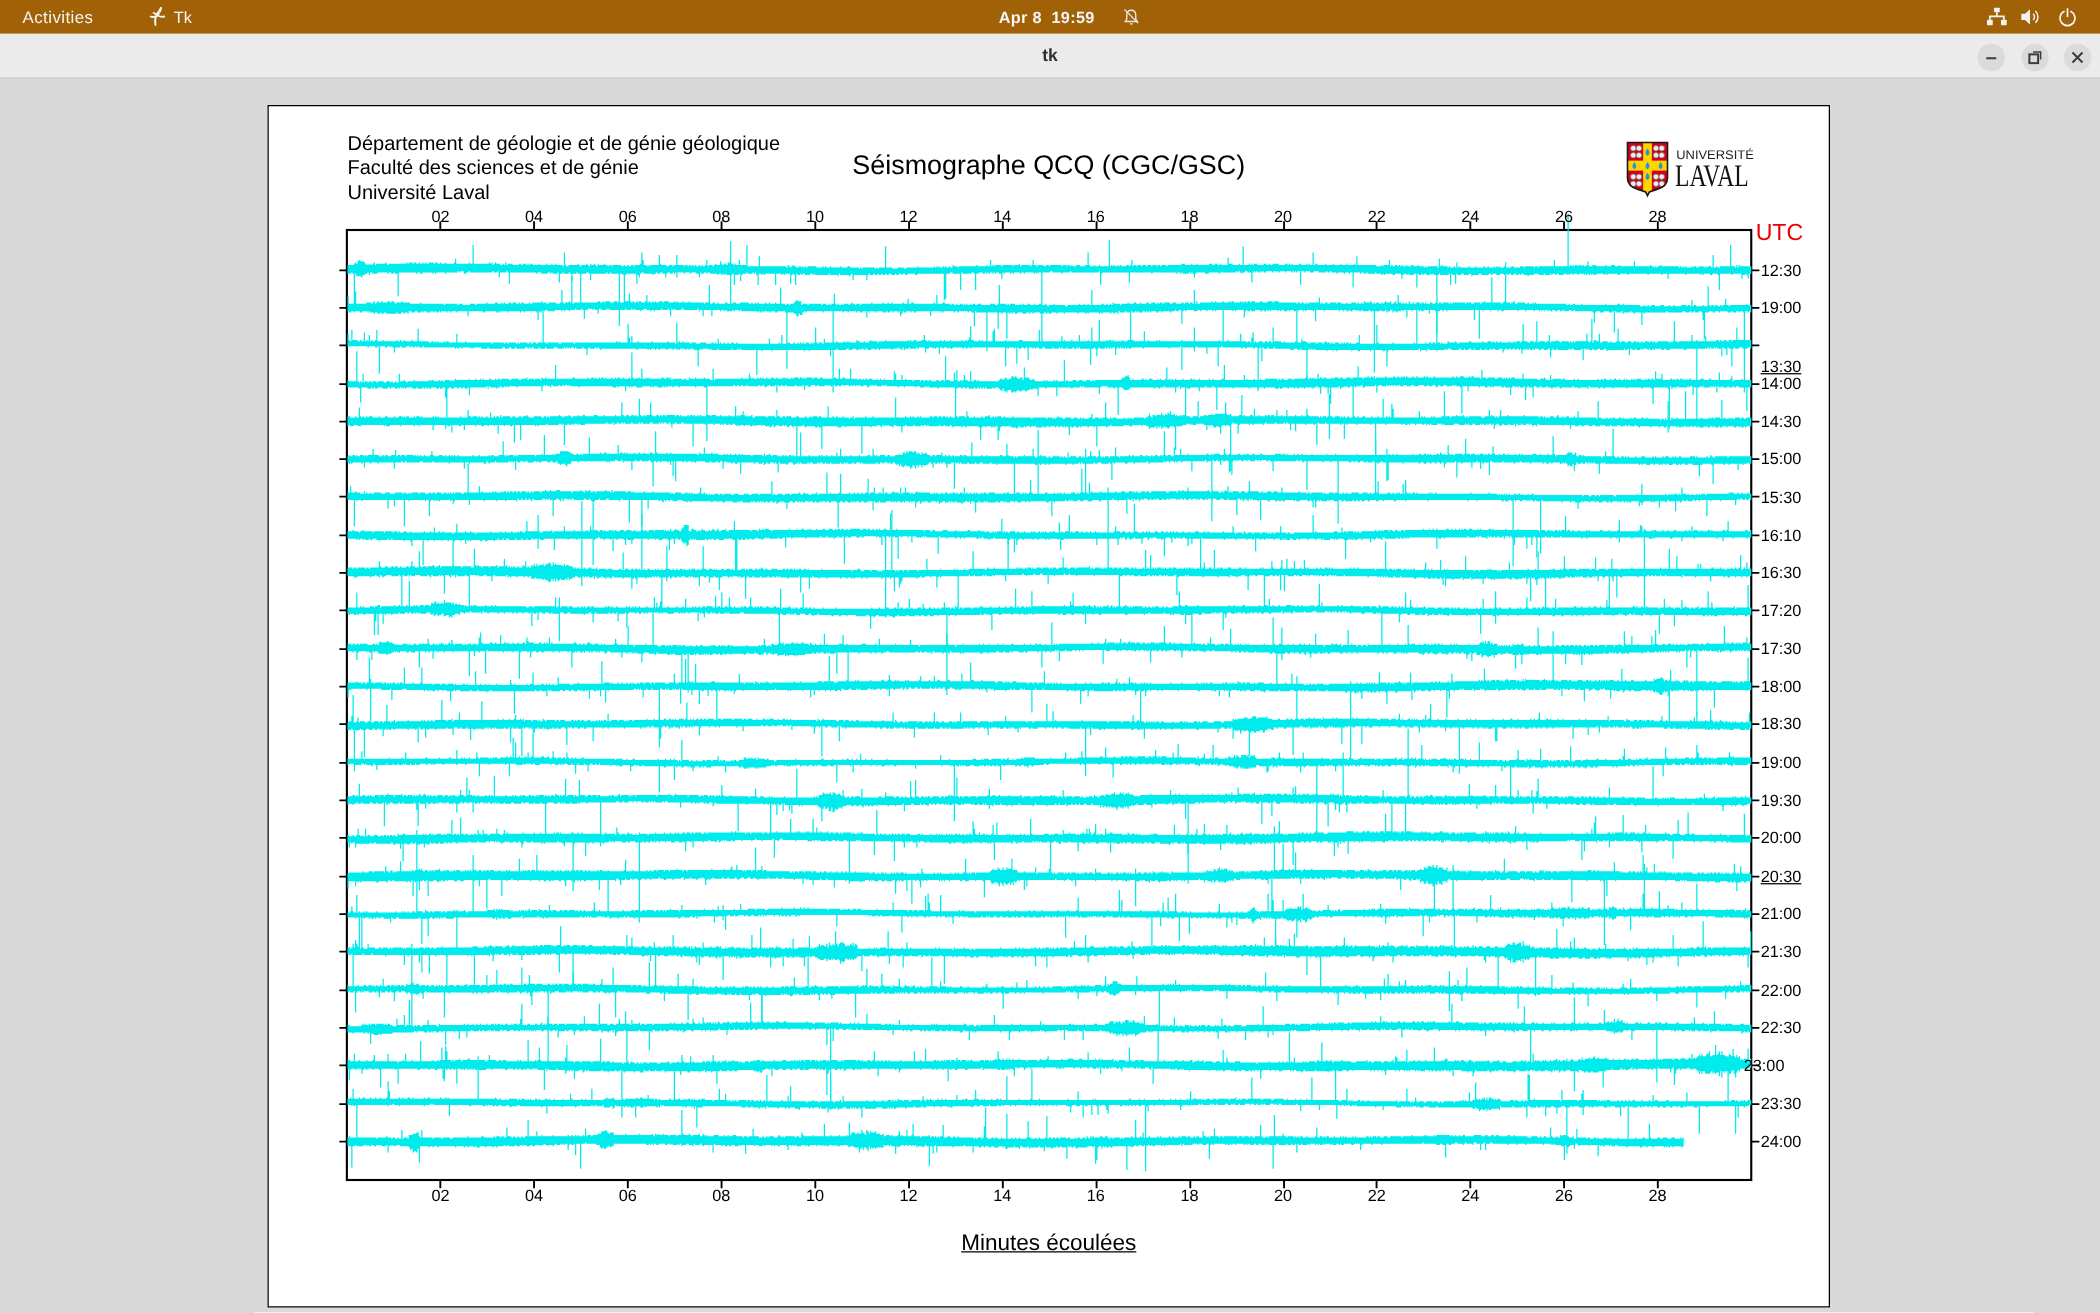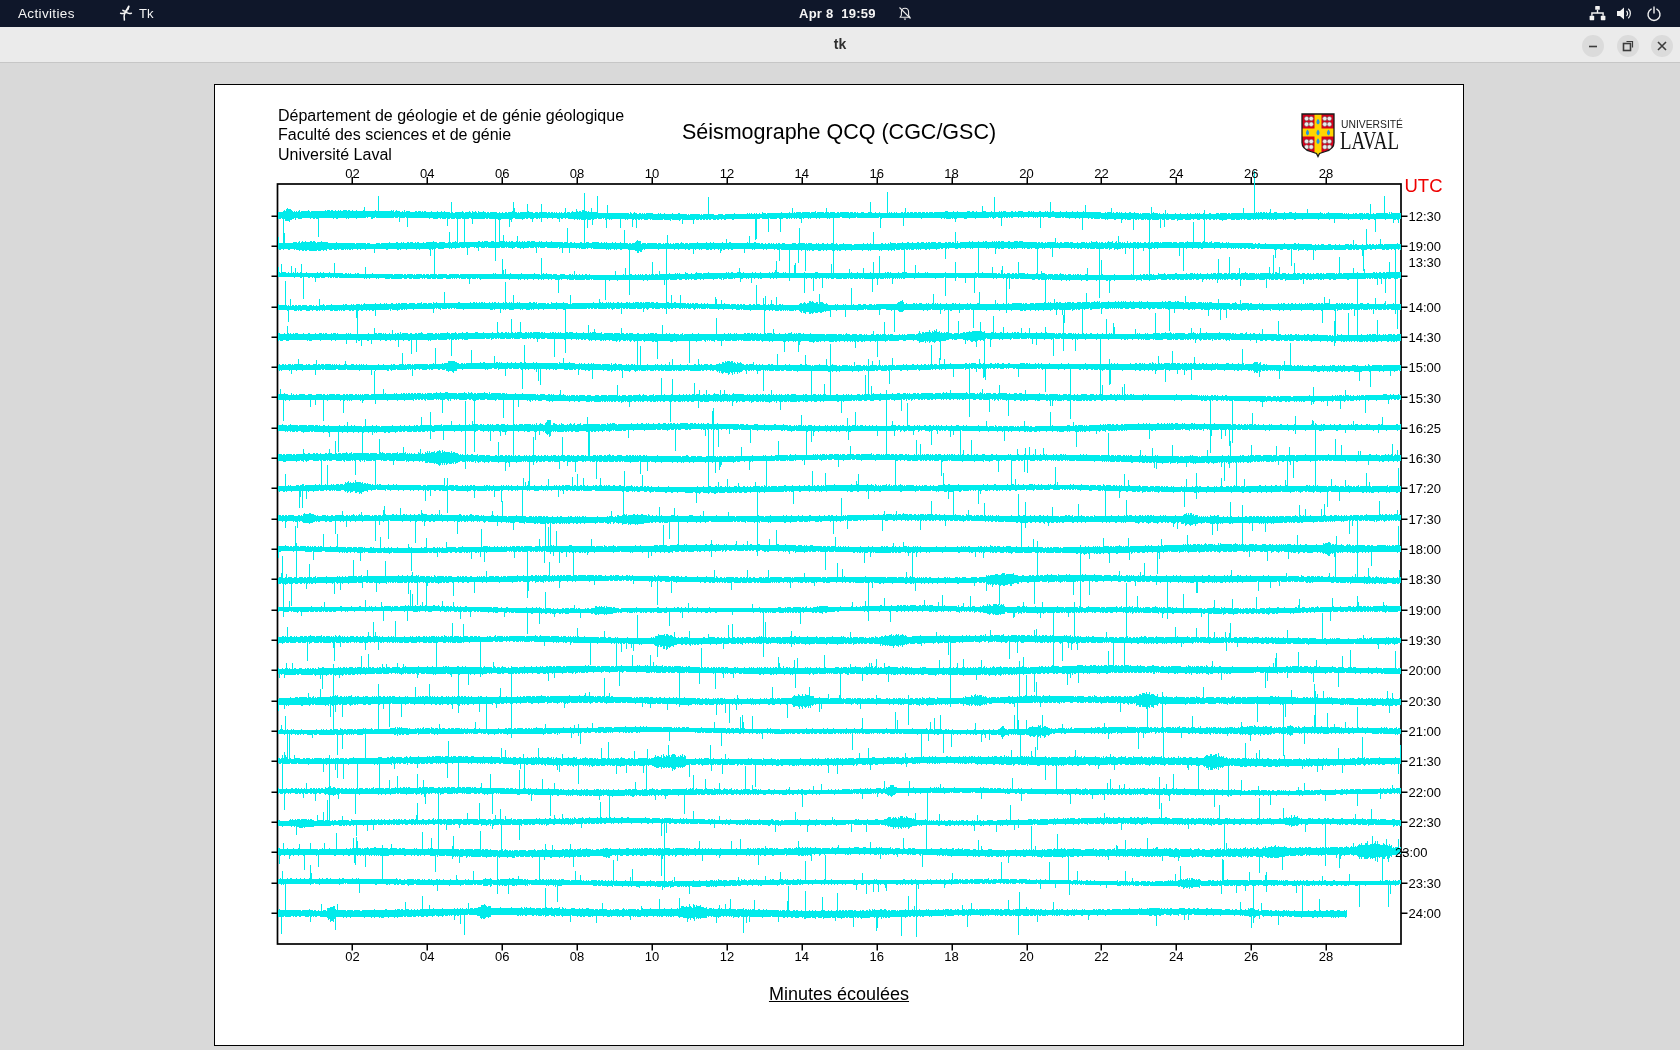--- a/index.html
+++ b/index.html
@@ -1,19 +1,19 @@
 <!DOCTYPE html>
 <html><head>
 <meta charset="utf-8">
 <style>
   html,body{margin:0;padding:0;}
   body{width:1680px;height:1050px;overflow:hidden;font-family:"Liberation Sans",sans-serif;}
   #screen{position:relative;width:1680px;height:1050px;background:#d9d9d9;}
   
-  #topbar{position:absolute;left:0;top:0;width:1680px;height:27px;background:#0f172a;color:#f5f5f5;}
+  #topbar{position:absolute;left:0;top:0;width:1680px;height:27px;background:#a16207;color:#f5f5f5;}
   #topbar .act{position:absolute;left:18px;top:6px;font-size:13.5px;letter-spacing:0.35px;}
   #topbar .tkname{position:absolute;left:139px;top:6px;font-size:13px;}
   #topbar .clock{position:absolute;left:799px;top:6px;font-size:13px;font-weight:600;letter-spacing:0.25px;}
   
   #titlebar{position:absolute;left:0;top:27px;width:1680px;height:36px;background:#ebebeb;border-bottom:1px solid #c6c6c6;box-sizing:border-box;}
   #titlebar .title{position:absolute;left:0;top:9px;width:100%;text-align:center;font-size:14px;font-weight:bold;color:#2f2f2f;}
   .wbtn{position:absolute;top:35px;width:22px;height:22px;border-radius:50%;background:#dbdbdb;}
   
   #wcanvas{position:absolute;left:214px;top:84px;width:1250px;height:962px;background:#ffffff;border:1px solid #000;box-sizing:border-box;}
   #plot{position:absolute;left:0;top:0;}
@@ -148,35 +148,35 @@
 <div class="lbl tick" style="left:886.4px;top:88px;">22</div>
 <div class="lbl tick" style="left:886.4px;top:870.5px;">22</div>
 <div class="lbl tick" style="left:961.3px;top:88px;">24</div>
 <div class="lbl tick" style="left:961.3px;top:870.5px;">24</div>
 <div class="lbl tick" style="left:1036.2px;top:88px;">26</div>
 <div class="lbl tick" style="left:1036.2px;top:870.5px;">26</div>
 <div class="lbl tick" style="left:1111.1px;top:88px;">28</div>
 <div class="lbl tick" style="left:1111.1px;top:870.5px;">28</div>
 <div class="lbl rlab" style="left:1193.5px;top:130.6px;">12:30</div>
 <div class="lbl rlab" style="left:1193.5px;top:160.9px;">19:00</div>
-<div class="lbl rlab" style="left:1193.5px;top:177px;">13:30</div>
+<div class="lbl rlab" style="left:1193.5px;top:208px;text-decoration:underline;">13:30</div>
 <div class="lbl rlab" style="left:1193.5px;top:221.5px;">14:00</div>
 <div class="lbl rlab" style="left:1193.5px;top:251.9px;">14:30</div>
 <div class="lbl rlab" style="left:1193.5px;top:282.2px;">15:00</div>
 <div class="lbl rlab" style="left:1193.5px;top:312.5px;">15:30</div>
-<div class="lbl rlab" style="left:1193.5px;top:342.8px;">16:25</div>
+<div class="lbl rlab" style="left:1193.5px;top:342.8px;">16:10</div>
 <div class="lbl rlab" style="left:1193.5px;top:373.1px;">16:30</div>
 <div class="lbl rlab" style="left:1193.5px;top:403.4px;">17:20</div>
 <div class="lbl rlab" style="left:1193.5px;top:433.8px;">17:30</div>
 <div class="lbl rlab" style="left:1193.5px;top:464.1px;">18:00</div>
 <div class="lbl rlab" style="left:1193.5px;top:494.4px;">18:30</div>
 <div class="lbl rlab" style="left:1193.5px;top:524.7px;">19:00</div>
 <div class="lbl rlab" style="left:1193.5px;top:555.0px;">19:30</div>
 <div class="lbl rlab" style="left:1193.5px;top:585.3px;">20:00</div>
-<div class="lbl rlab" style="left:1193.5px;top:615.6px;">20:30</div>
+<div class="lbl rlab" style="left:1193.5px;top:615.6px;text-decoration:underline;">20:30</div>
 <div class="lbl rlab" style="left:1193.5px;top:646.0px;">21:00</div>
 <div class="lbl rlab" style="left:1193.5px;top:676.3px;">21:30</div>
 <div class="lbl rlab" style="left:1193.5px;top:706.6px;">22:00</div>
 <div class="lbl rlab" style="left:1193.5px;top:736.9px;">22:30</div>
 <div class="lbl rlab" style="left:1180px;top:767.2px;">23:00</div>
 <div class="lbl rlab" style="left:1193.5px;top:797.5px;">23:30</div>
 <div class="lbl rlab" style="left:1193.5px;top:827.8px;">24:00</div>
 </div>
 
     <svg width="125" height="50" viewBox="0 0 125 50" style="position:absolute;left:1084px;top:27px;">

